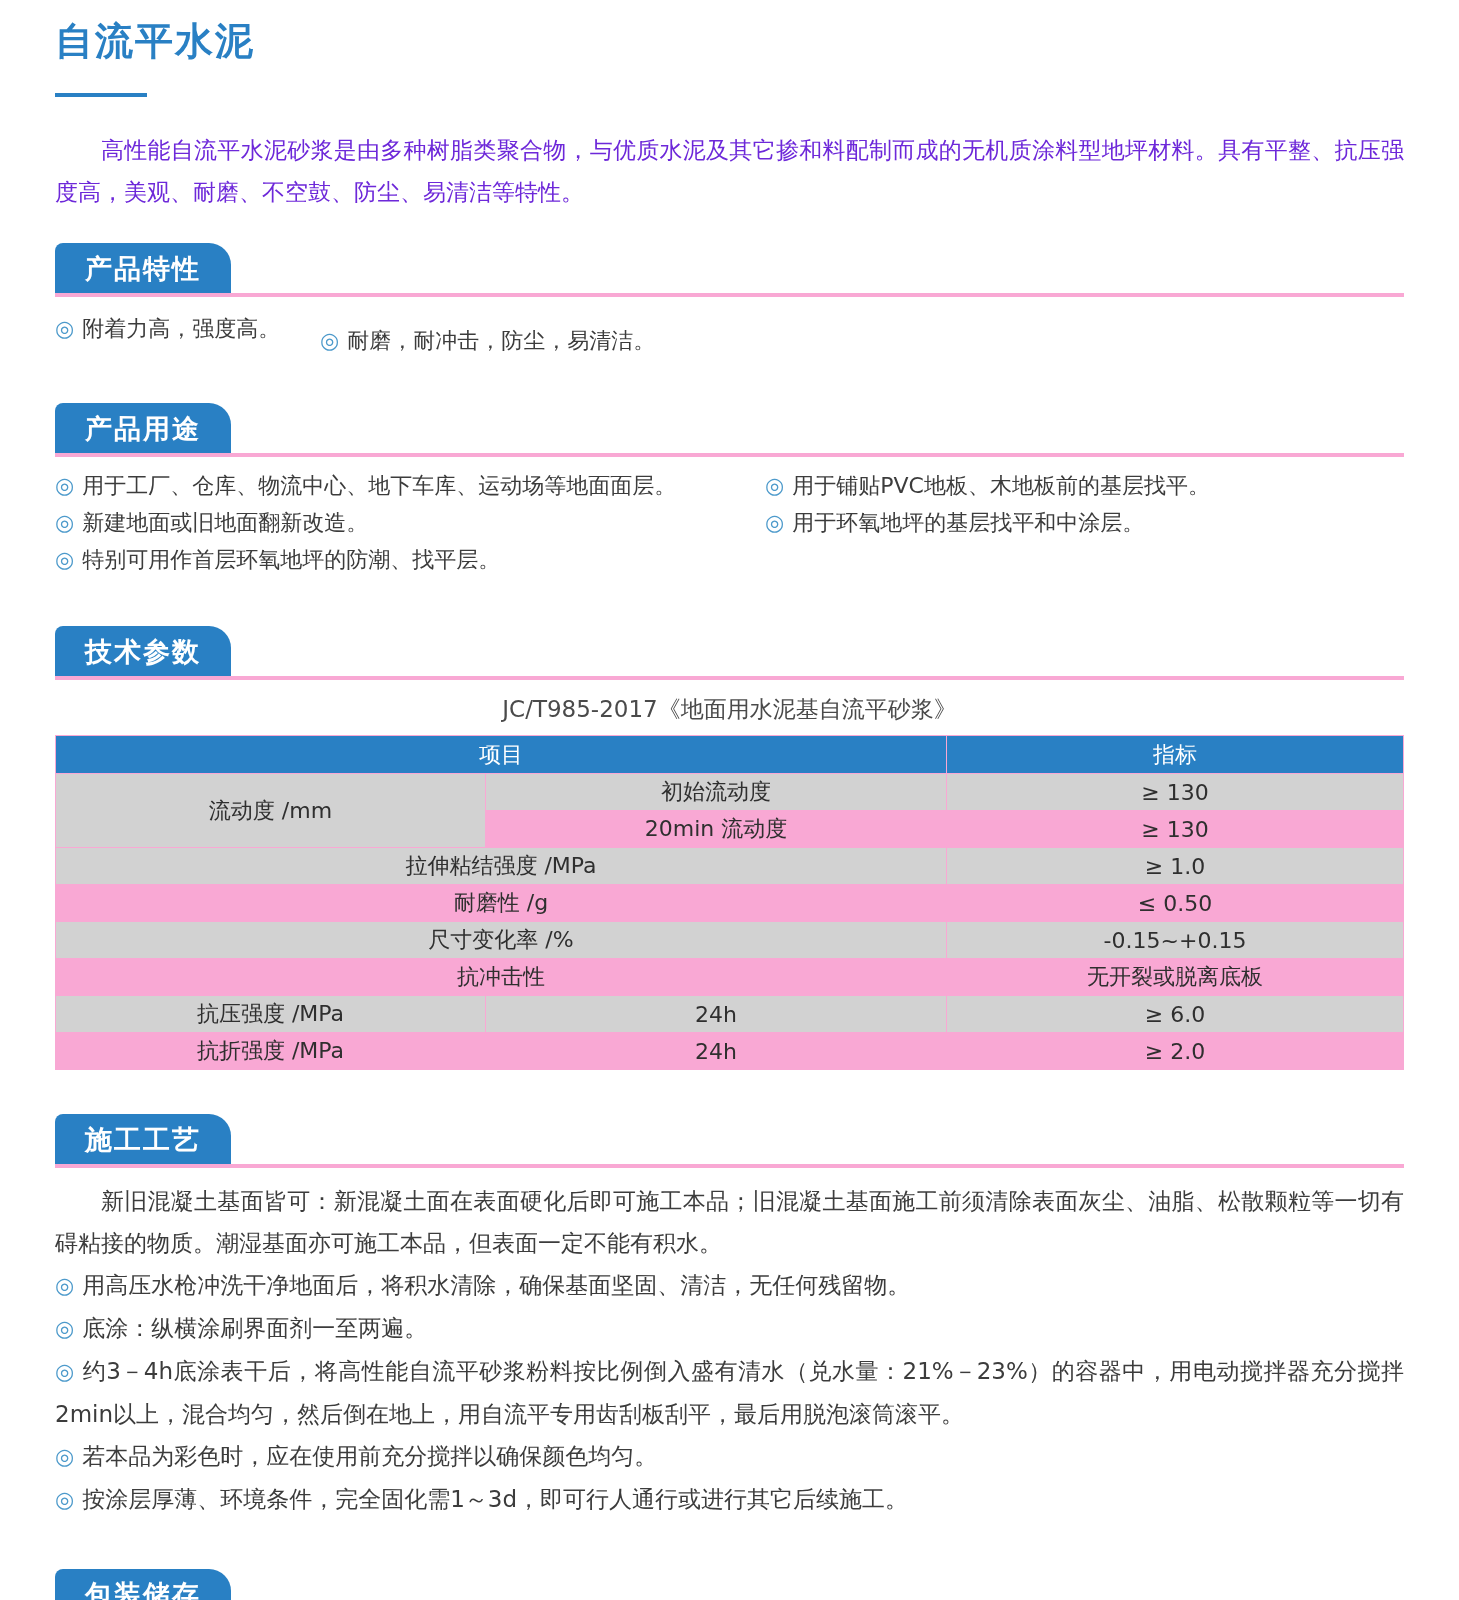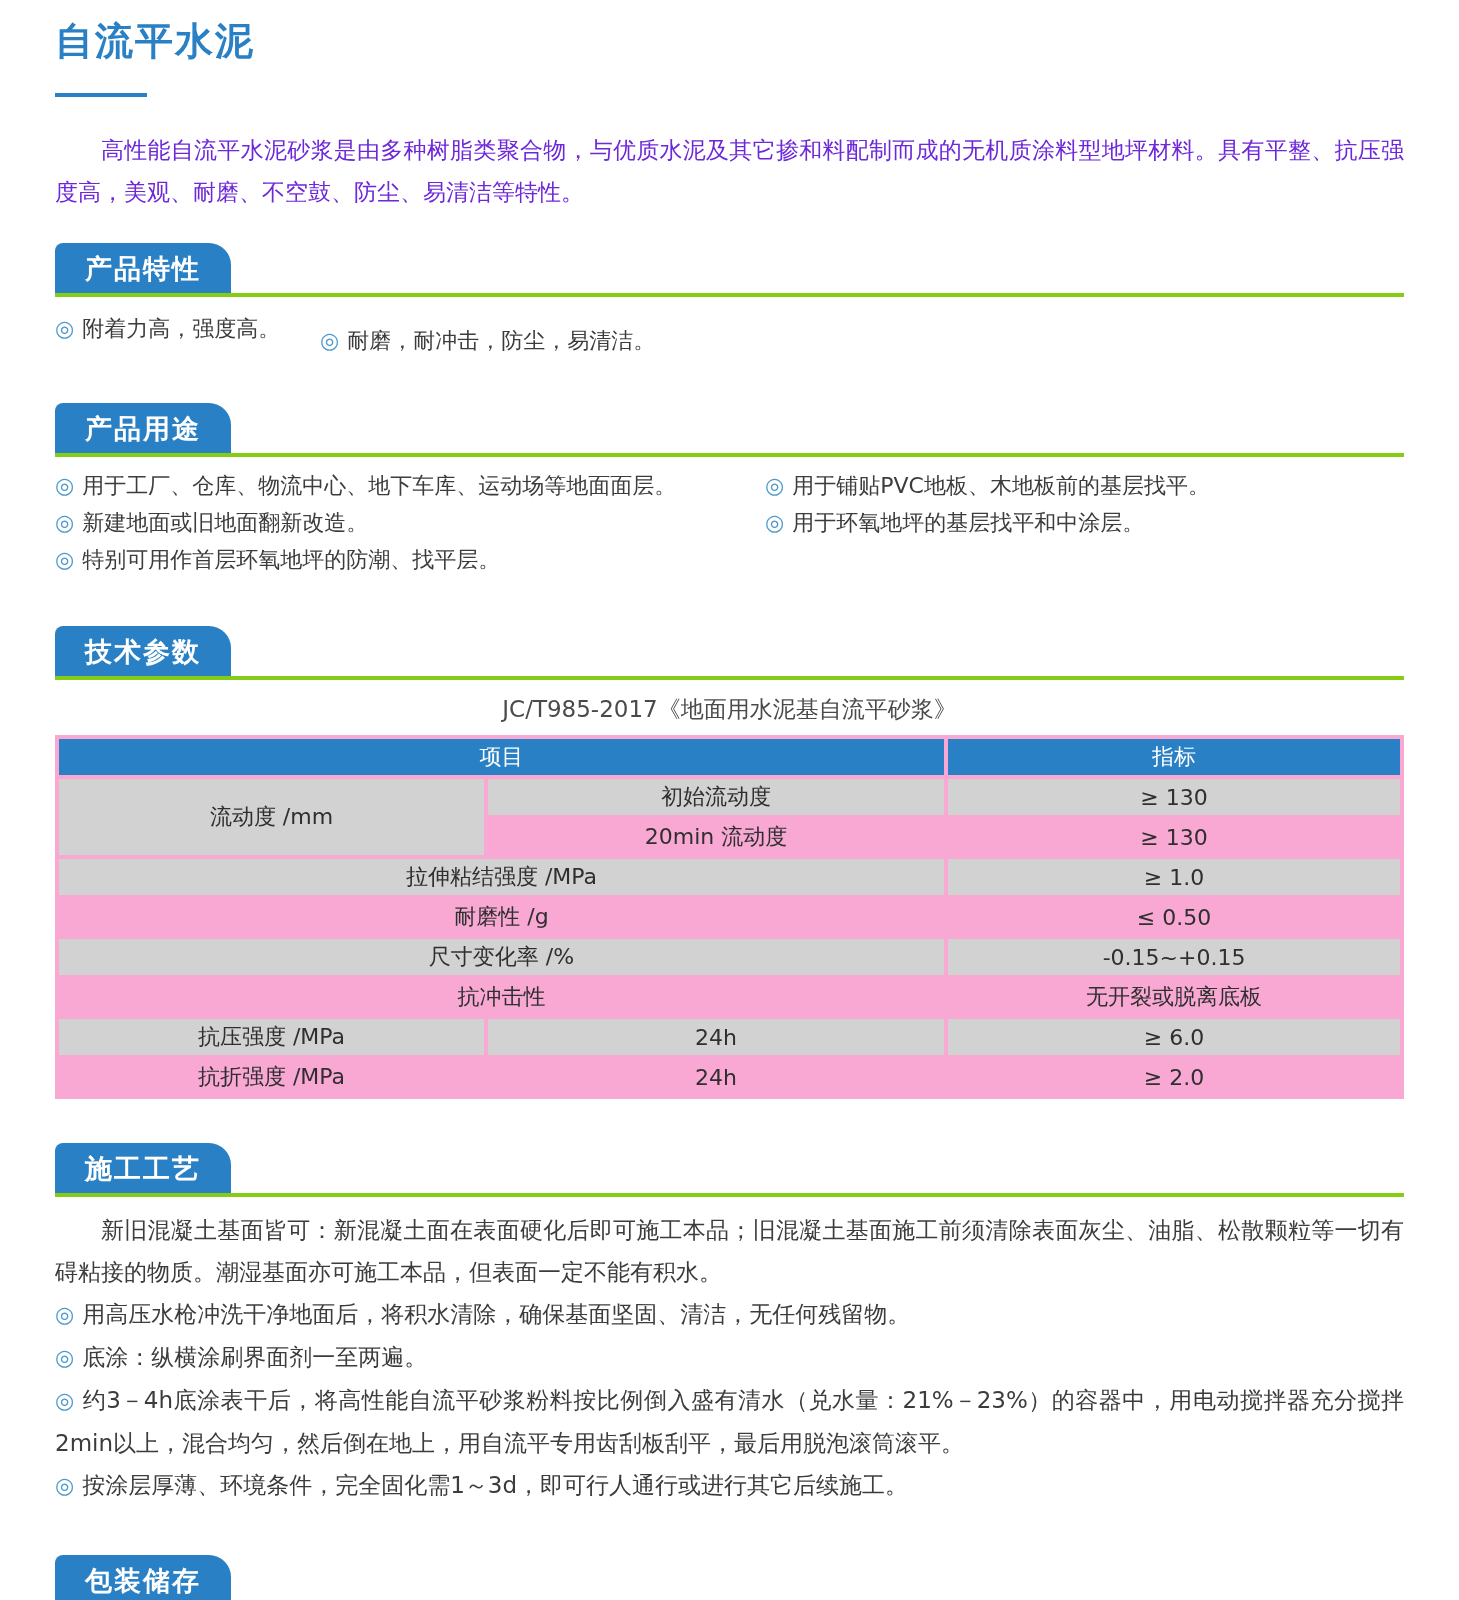--- a/index.html
+++ b/index.html
@@ -20,21 +20,21 @@
     margin-top:26px; width:92px; height:4px; background:#2980C4;
   }
 
   
   .intro {
     margin-top:32px; font-size:23px; line-height:42px;
     text-align:justify; text-indent:2em; color:#6d28d9;
   }
 
   
-  .section-header { border-bottom:4px solid #84cc16; margin-top:30px;text-decoration:underline; }
+  .section-header { border-bottom:4px solid #f9a8d4; margin-top:30px;text-decoration:underline; }
   .section-header .tab {
     display:inline-block; background:#2980C4; color:#ffffff;
     font-size:27px; font-weight:bold; letter-spacing:2px;
     padding:8px 30px 6px 30px; border-radius:8px 22px 0 0;
   }
   .mt-lg { margin-top:44px; }
   .mt-xl { margin-top:48px; }
 
   
   .bullet { font-size:22px; line-height:37px; color:#3c3c3c; }
@@ -48,21 +48,21 @@
 
   
   .table-caption {
     margin-top:14px; text-align:center; font-size:23px; color:#4a4a4a;
   }
   table.spec {
     width:100%; border-collapse:collapse; margin-top:10px;
     font-size:22px; color:#2f2f2f;
   }
   table.spec th, table.spec td {
-    border:4px solid #f9a8d4; text-align:center; padding:3px 6px;
+    border:1px solid #f9a8d4; text-align:center; padding:3px 6px;
     height:37px; font-weight:normal;
   }
   table.spec thead th {
     background:#2980C4; color:#ffffff; height:38px; font-size:22px;
   }
   td.gray { background:#D2D2D2; }
   td.white { background:#f9a8d4; }
 
   
   .process-intro {
@@ -160,20 +160,21 @@
     </table>
 
   <div class="section-header mt-lg">
     <div class="tab">施工工艺</div>
   </div>
   <p class="process-intro">新旧混凝土基面皆可：新混凝土面在表面硬化后即可施工本品；旧混凝土基面施工前须清除表面灰尘、油脂、松散颗粒等一切有碍粘接的物质。潮湿基面亦可施工本品，但表面一定不能有积水。</p>
   <div class="process-bullets" id="process-bullets">
       <div class="bullet"><span class="b-icon">◎</span><span>用高压水枪冲洗干净地面后，将积水清除，确保基面坚固、清洁，无任何残留物。</span></div>
       <div class="bullet"><span class="b-icon">◎</span><span>底涂：纵横涂刷界面剂一至两遍。</span></div>
       <div class="bullet"><span class="b-icon">◎</span><span>约3－4h底涂表干后，将高性能自流平砂浆粉料按比例倒入盛有清水（兑水量：21%－23%）的容器中，用电动搅拌器充分搅拌2min以上，混合均匀，然后倒在地上，用自流平专用齿刮板刮平，最后用脱泡滚筒滚平。</span></div>
+      <div class="bullet"><span class="b-icon">◎</span><span>若本品为彩色时，应在使用前充分搅拌以确保颜色均匀。</span></div>
       <div class="bullet"><span class="b-icon">◎</span><span>按涂层厚薄、环境条件，完全固化需1～3d，即可行人通行或进行其它后续施工。</span></div>
     </div>
 
   <div class="section-header mt-xl">
     <div class="tab">包装储存</div>
   </div>
 
 </div>
 
 </body></html>

